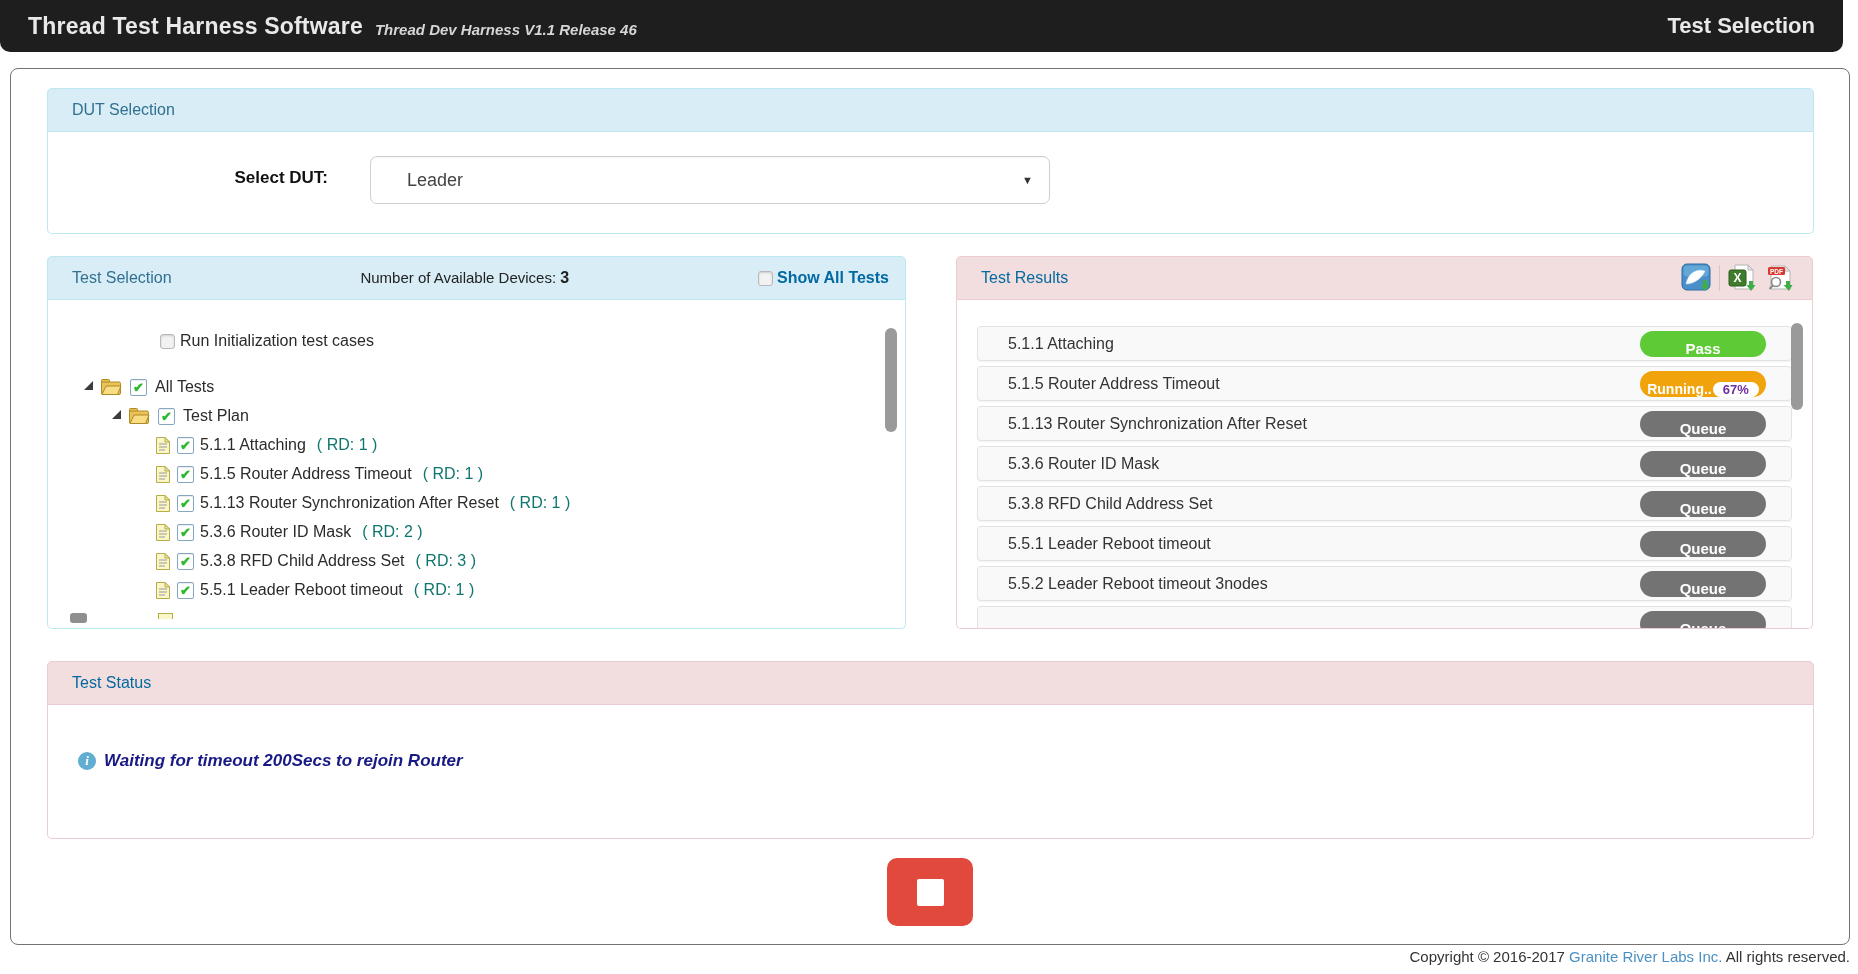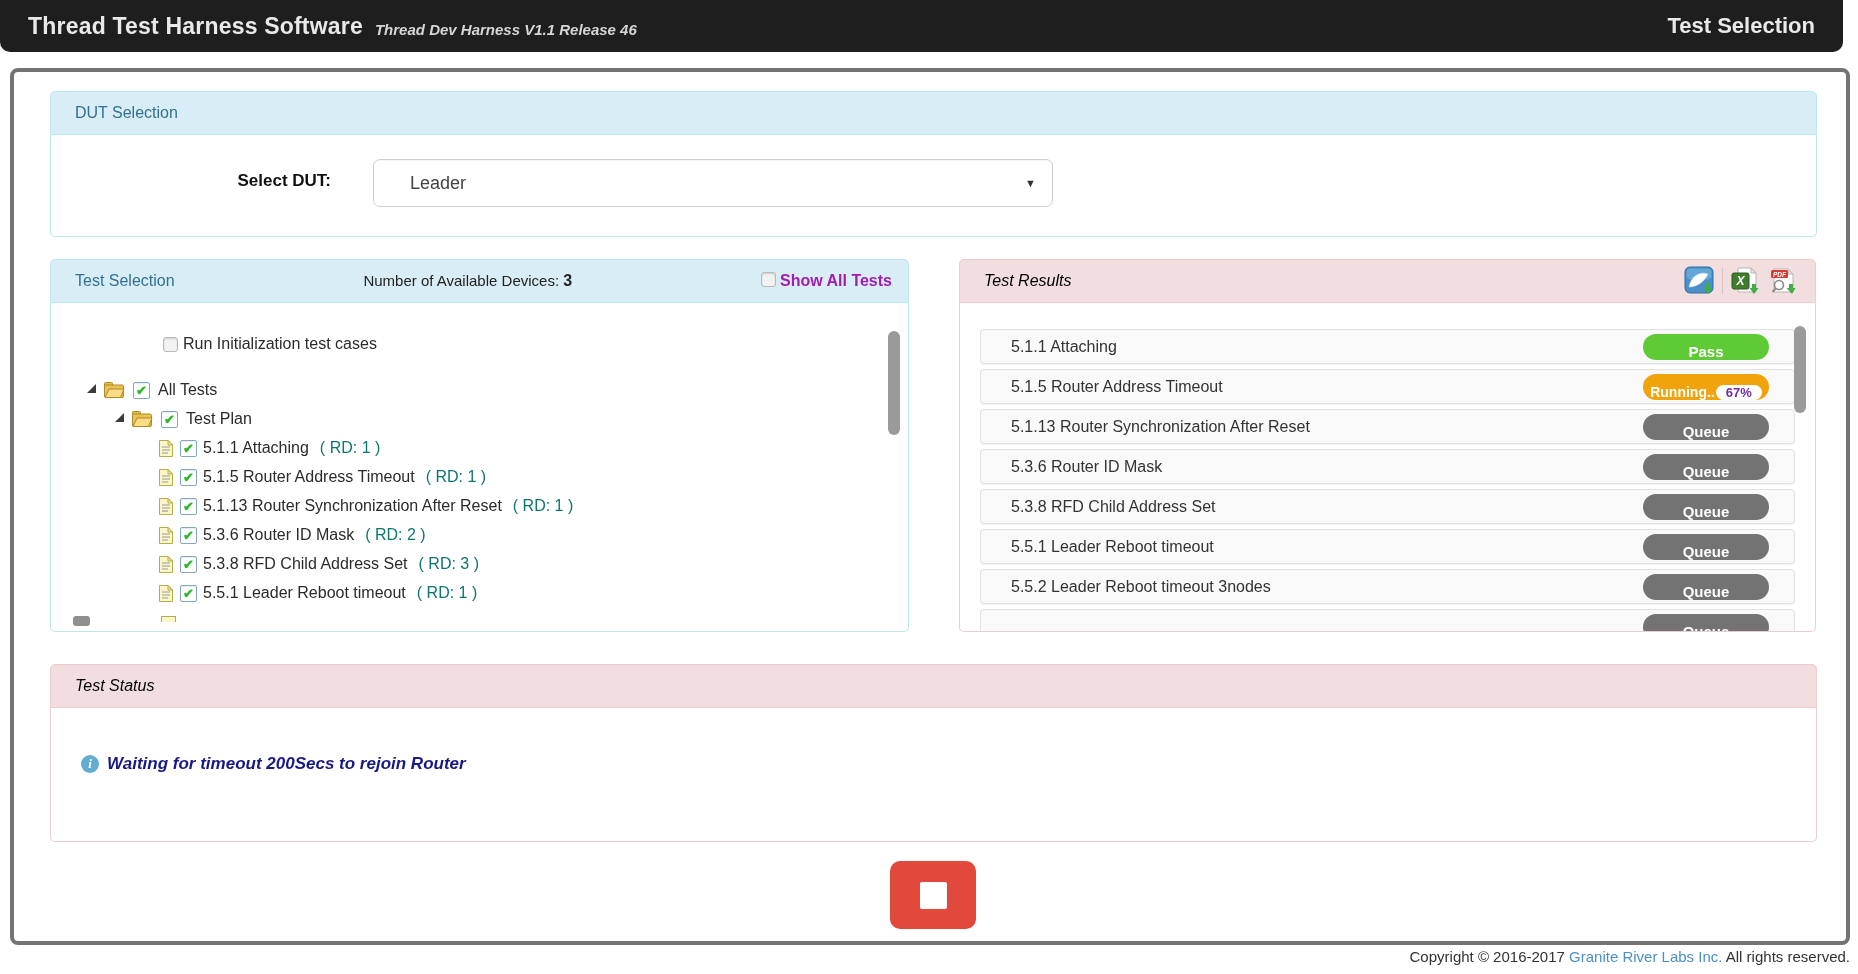--- a/index.html
+++ b/index.html
@@ -9,30 +9,30 @@
   
   .topbar { position:absolute; left:0; top:0; width:1843px; height:52px;
             background:#1e1e1e; border-radius:0 0 10px 10px;
             display:flex; align-items:center; padding:0 28px; }
   .topbar .title { color:#e9e9e9; font-size:23px; font-weight:bold; letter-spacing:.2px; }
   .topbar .subtitle { color:#d6d6d6; font-size:15px; font-weight:bold; font-style:italic; margin-left:12px; margin-top:6px; }
   .topbar .pagename { margin-left:auto; color:#e9e9e9; font-size:22px; font-weight:bold; }
 
   
   .container { position:absolute; left:10px; top:68px; width:1840px; height:877px;
-               background:#fff; border:4px solid #737373; border-radius:8px; }
+               background:#fff; border:1px solid #737373; border-radius:8px; }
 
   
   .panel { position:absolute; border-radius:6px; background:#fff; }
   .panel-heading { height:44px; display:flex; align-items:center; padding:0 16px 0 24px;
                    border-radius:5px 5px 0 0; font-size:16px; }
   .panel-body { position:relative; overflow:hidden; border-radius:0 0 5px 5px; background:#fff; }
   .info .panel-heading   { background:#d9edf7; border:1px solid #bce8f1; color:#31708f; }
   .info .panel-body      { border:1px solid #bce8f1; border-top:none; }
-  .danger .panel-heading { background:#f2dede; border:1px solid #ebccd1; color:#000000;font-style:italic; }
+  .danger .panel-heading { background:#f2dede; border:1px solid #ebccd1; color:#0369a1; }
   .danger .panel-body    { border:1px solid #ebccd1; border-top:none; }
 
   
   .dut-panel { left:36px; top:19px; width:1767px; }
   .dut-panel .panel-body { height:102px; }
   .dut-label { position:absolute; left:0; top:36px; width:280px; text-align:right;
                font-size:17px; font-weight:bold; color:#111; }
   .dut-select { position:absolute; left:322px; top:24px; width:680px; height:48px;
                 border:1px solid #cfcfcf; border-radius:7px; background:#fff;
                 display:flex; align-items:center; padding:0 16px 0 36px;
@@ -41,21 +41,21 @@
 
   
   .ts-panel  { left:36px;  top:187px; width:859px; }
   .tr-panel  { left:945px; top:187px; width:857px; }
   .ts-panel .panel-body, .tr-panel .panel-body { height:329px; }
 
   .ts-heading { justify-content:space-between; }
   .ts-title { font-size:16px; }
   .devices { color:#222; font-size:15px; }
   .devices b { font-size:16px; }
-  .showall { display:flex; gap:4px; font-size:16px; font-weight:bold; color:#a21caf; cursor:pointer; }
+  .showall { display:flex; align-items:center; gap:4px; font-size:16px; font-weight:bold; color:#0369a1; cursor:pointer; }
   .cb-plain { width:15px; height:15px; background:#f2f2f2; border:1px solid #b9b9b9; border-radius:3px;
               box-shadow:inset 0 1px 2px rgba(0,0,0,.15); flex:0 0 auto; }
 
   
   .tree { padding:30px 0 0 36px; font-size:16px; color:#2b2b2b; }
   .tree-row { display:flex; align-items:center; height:22px; }
   .run-init { margin-left:76px; margin-bottom:24px; gap:5px; }
   .node-root  { margin-bottom:7px; }
   .node-group { margin-left:28px; margin-bottom:7px; }
   .leaf { margin-left:71px; margin-bottom:7px; gap:6px; }

